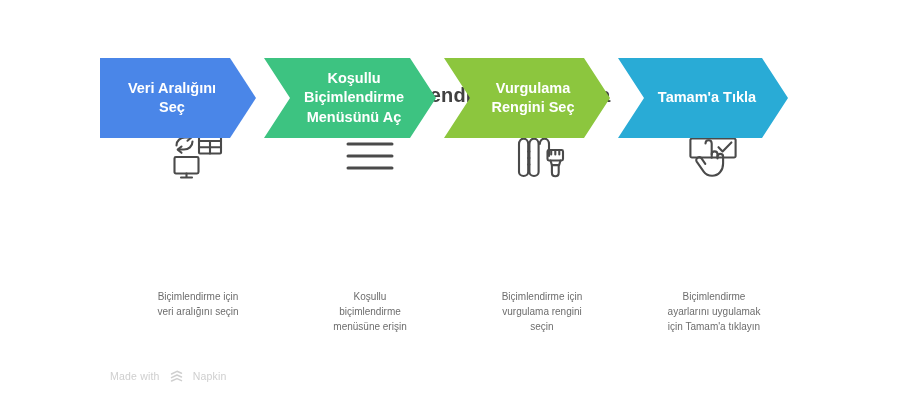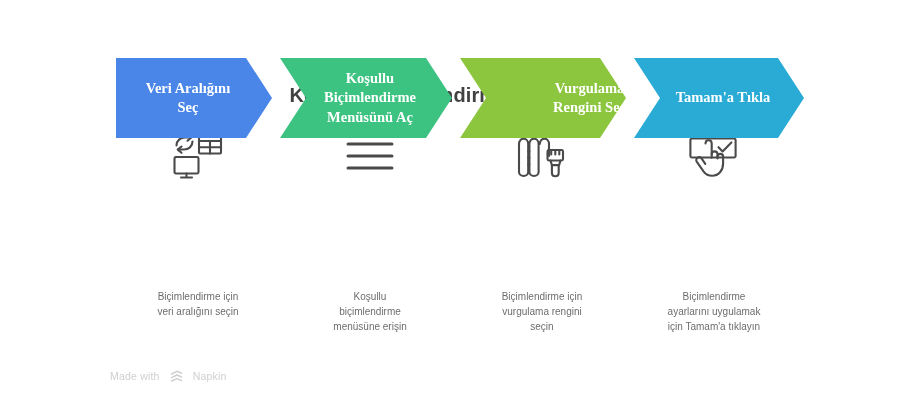--- a/index.html
+++ b/index.html
@@ -66,24 +66,23 @@
     justify-content: center;
   }
   .icon-wrap svg {
     display: block;
   }
 
   
   .band {
     position: absolute;
     top: 58px;
-    left: 116px;
+    left: 100px;
     width: 688px;
     height: 67px;
-    font-family: Liberation Serif, serif;
   }
   .chev {
     position: absolute;
     top: 0;
     height: 80px;
     display: flex;
     align-items: center;
     justify-content: center;
   }
   .chev-label {
@@ -99,21 +98,21 @@
   }
   .chev-shape {
     position: absolute;
     inset: 0;
     z-index: 1;
   }
 
   
   .chev-0 { left: 0px;   width: 156px; }
   .chev-1 { left: 164px; width: 172px; }
-  .chev-2 { left: 344px; width: 166px; justify-content: flex-end; }
+  .chev-2 { left: 344px; width: 166px; }
   .chev-3 { left: 518px; width: 170px; }
 
   .chev-0 .chev-label { transform: translateX(-6px); }
   .chev-1 .chev-label { transform: translateX(4px); }
   .chev-2 .chev-label { transform: translateX(6px); }
   .chev-3 .chev-label { transform: translateX(4px); }
 
   
   .caption {
     position: absolute;

